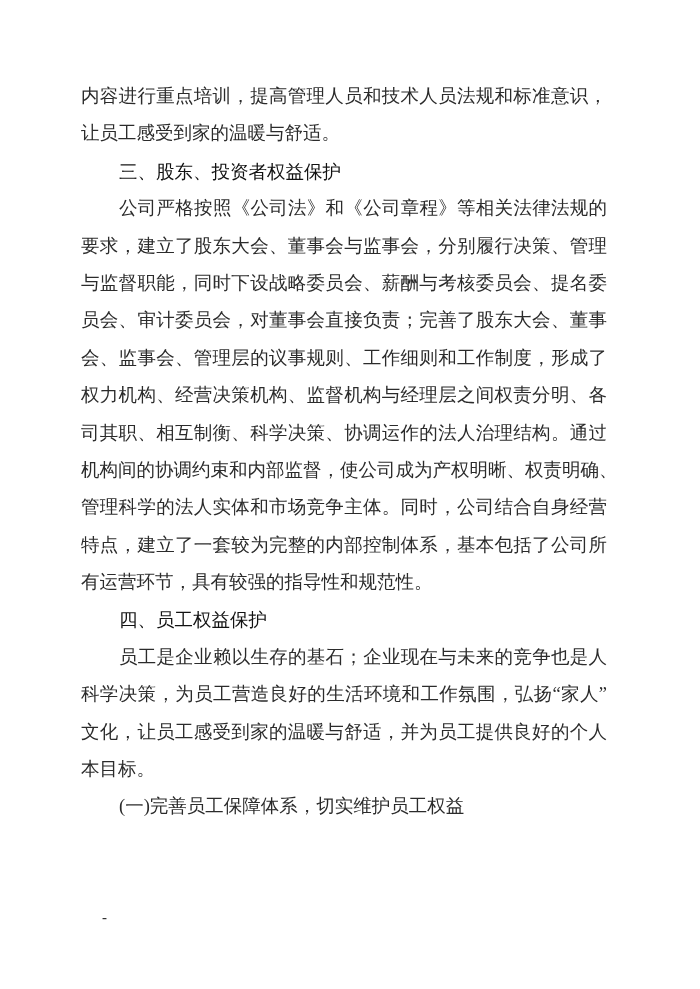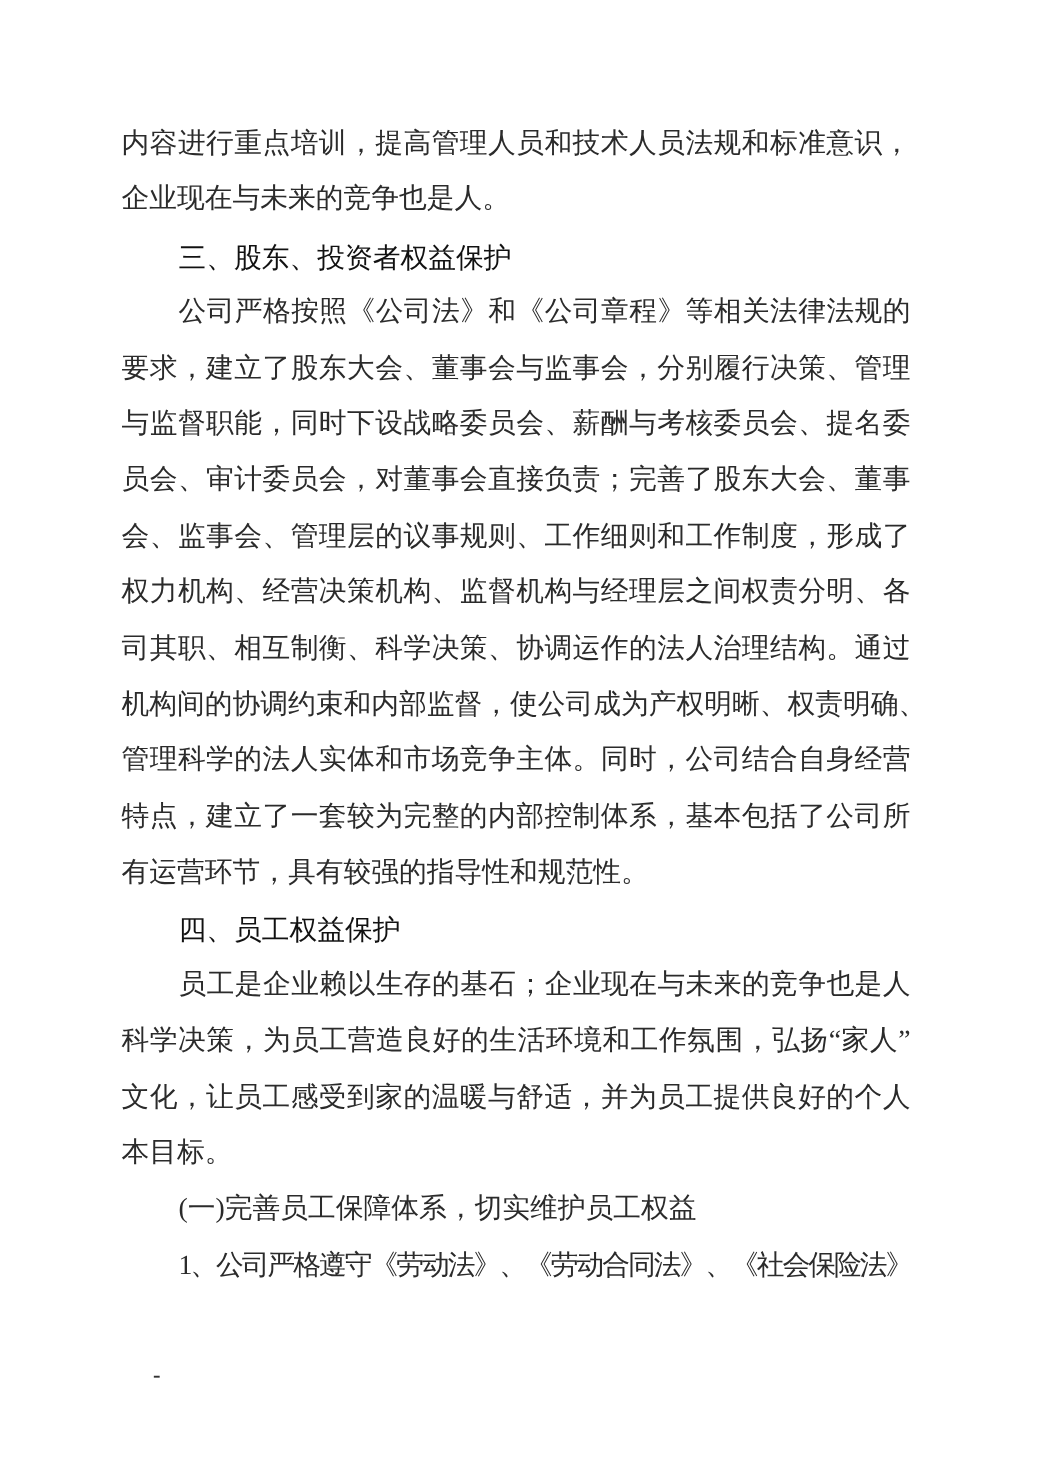--- a/index.html
+++ b/index.html
@@ -64,21 +64,21 @@
     font-family: "Liberation Serif", "DejaVu Serif", serif;
   }
 </style>
 </head>
 <body>
 
 <div class="page">
   <div class="content">
 
     <div class="line j">内容进行重点培训，提高管理人员和技术人员法规和标准意识，</div>
-    <div class="line">企业现在与未来的竞争也是人。</div>
+    <div class="line">让员工感受到家的温暖与舒适。</div>
 
     <div class="line h indent">三、股东、投资者权益保护</div>
 
     <div class="line j indent">公司严格按照《公司法》和《公司章程》等相关法律法规的</div>
     <div class="line j">要求，建立了股东大会、董事会与监事会，分别履行决策、管理</div>
     <div class="line j">与监督职能，同时下设战略委员会、薪酬与考核委员会、提名委</div>
     <div class="line j">员会、审计委员会，对董事会直接负责；完善了股东大会、董事</div>
     <div class="line j">会、监事会、管理层的议事规则、工作细则和工作制度，形成了</div>
     <div class="line j">权力机构、经营决策机构、监督机构与经理层之间权责分明、各</div>
     <div class="line j">司其职、相互制衡、科学决策、协调运作的法人治理结构。通过</div>
@@ -89,18 +89,17 @@
 
     <div class="line h indent">四、员工权益保护</div>
 
     <div class="line j indent">员工是企业赖以生存的基石；企业现在与未来的竞争也是人</div>
     <div class="line j">科学决策，为员工营造良好的生活环境和工作氛围，弘扬“家人”</div>
     <div class="line j">文化，让员工感受到家的温暖与舒适，并为员工提供良好的个人</div>
     <div class="line">本目标。</div>
 
     <div class="line indent">(一)完善员工保障体系，切实维护员工权益</div>
 
-    <div class="line j indent tight">1、公司严格遵守《劳动法》、《劳动合同法》、《社会保险法》</div>
 
   </div>
 
   <div class="dash">-</div>
 </div>
 
 </body></html>

